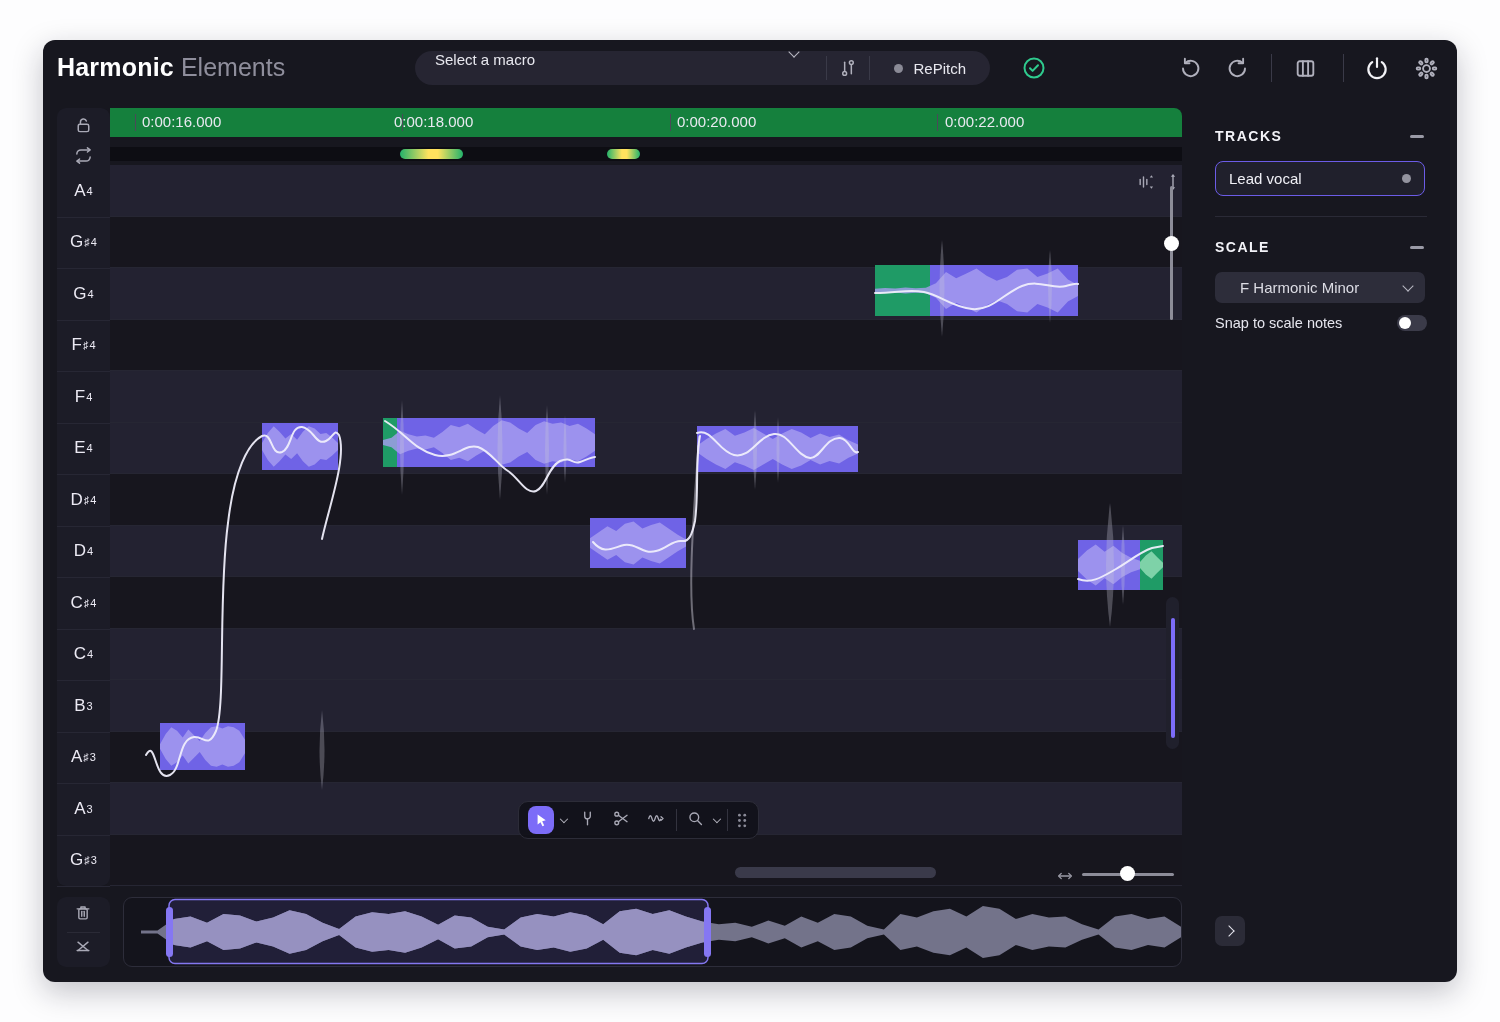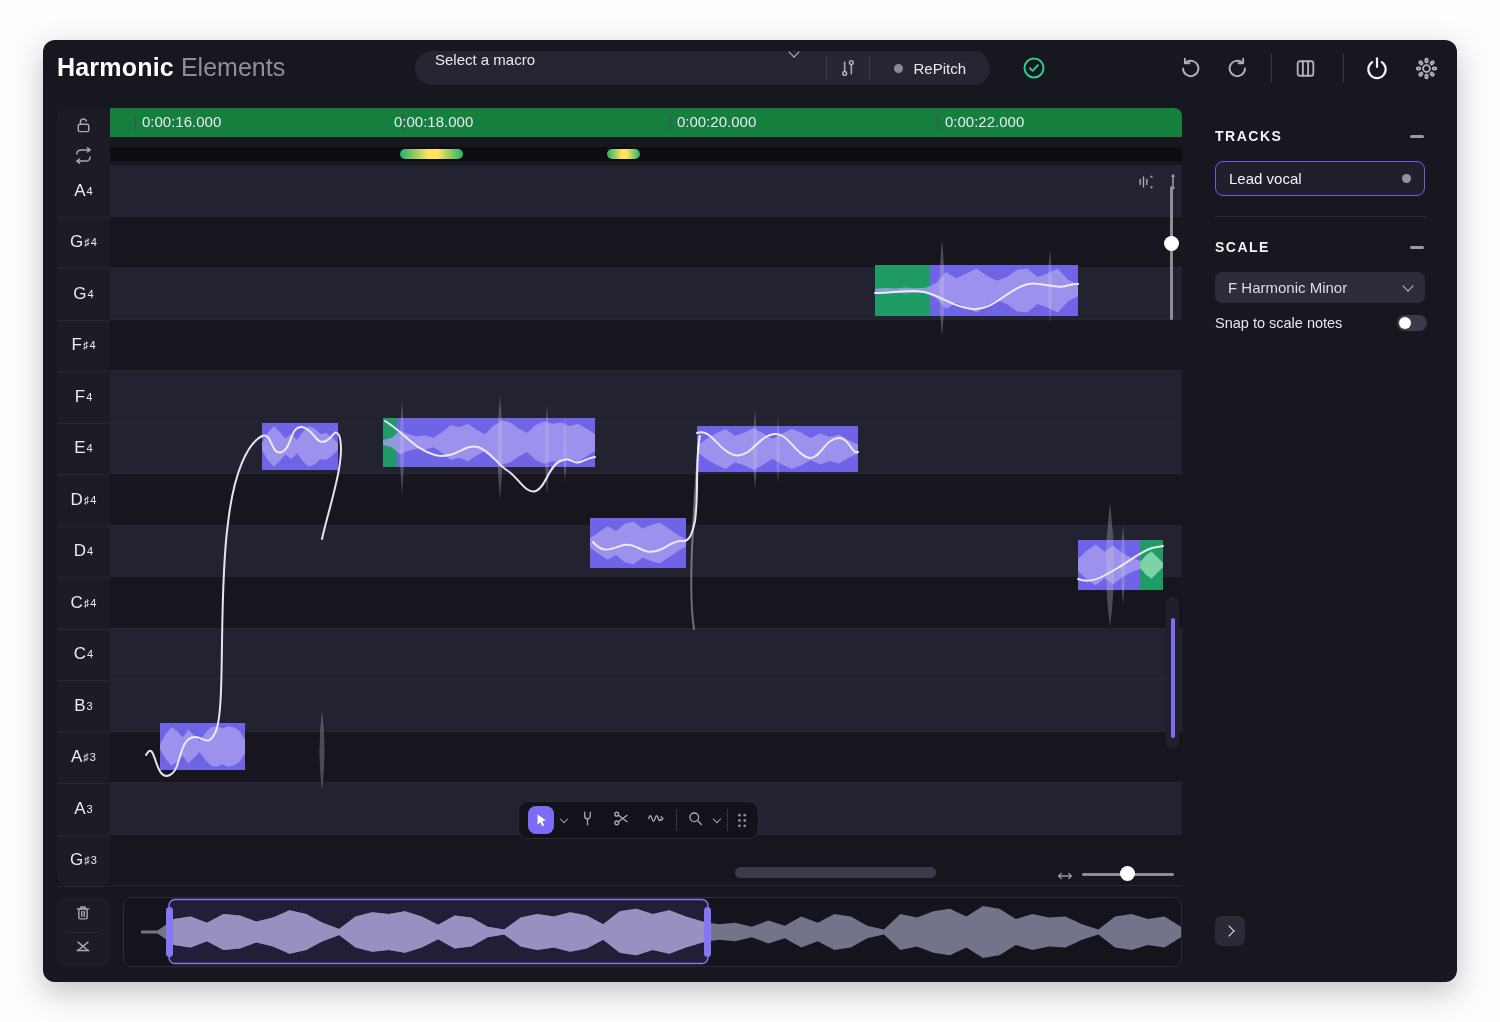--- a/index.html
+++ b/index.html
@@ -370,21 +370,21 @@
     <span style="flex:1"></span>
     <span style="width:9px;height:9px;border-radius:50%;background:#93939f;margin-right:13px;"></span>
   </div>
 
   <div class="abs sb-div" style="top:216px;"></div>
 
   <div class="abs sb-h" style="left:1215px;top:239px;">SCALE</div>
   <div class="abs sb-minus" style="left:1410px;top:246px;cursor:pointer;"></div>
 
   <div id="scalesel" class="abs">
-    <span style="padding-left:13px;">F Harmonic Minor</span>
+    <span style="padding-left:25px;">F Harmonic Minor</span>
     <span style="flex:1"></span>
     <span class="chev" style="margin-right:13px;margin-top:-3px;"></span>
   </div>
 
   <div id="snaprow" class="abs">
     <span>Snap to scale notes</span>
     <span id="snaptoggle">
         <span id="snapknob"></span>
       </span>
   </div>

